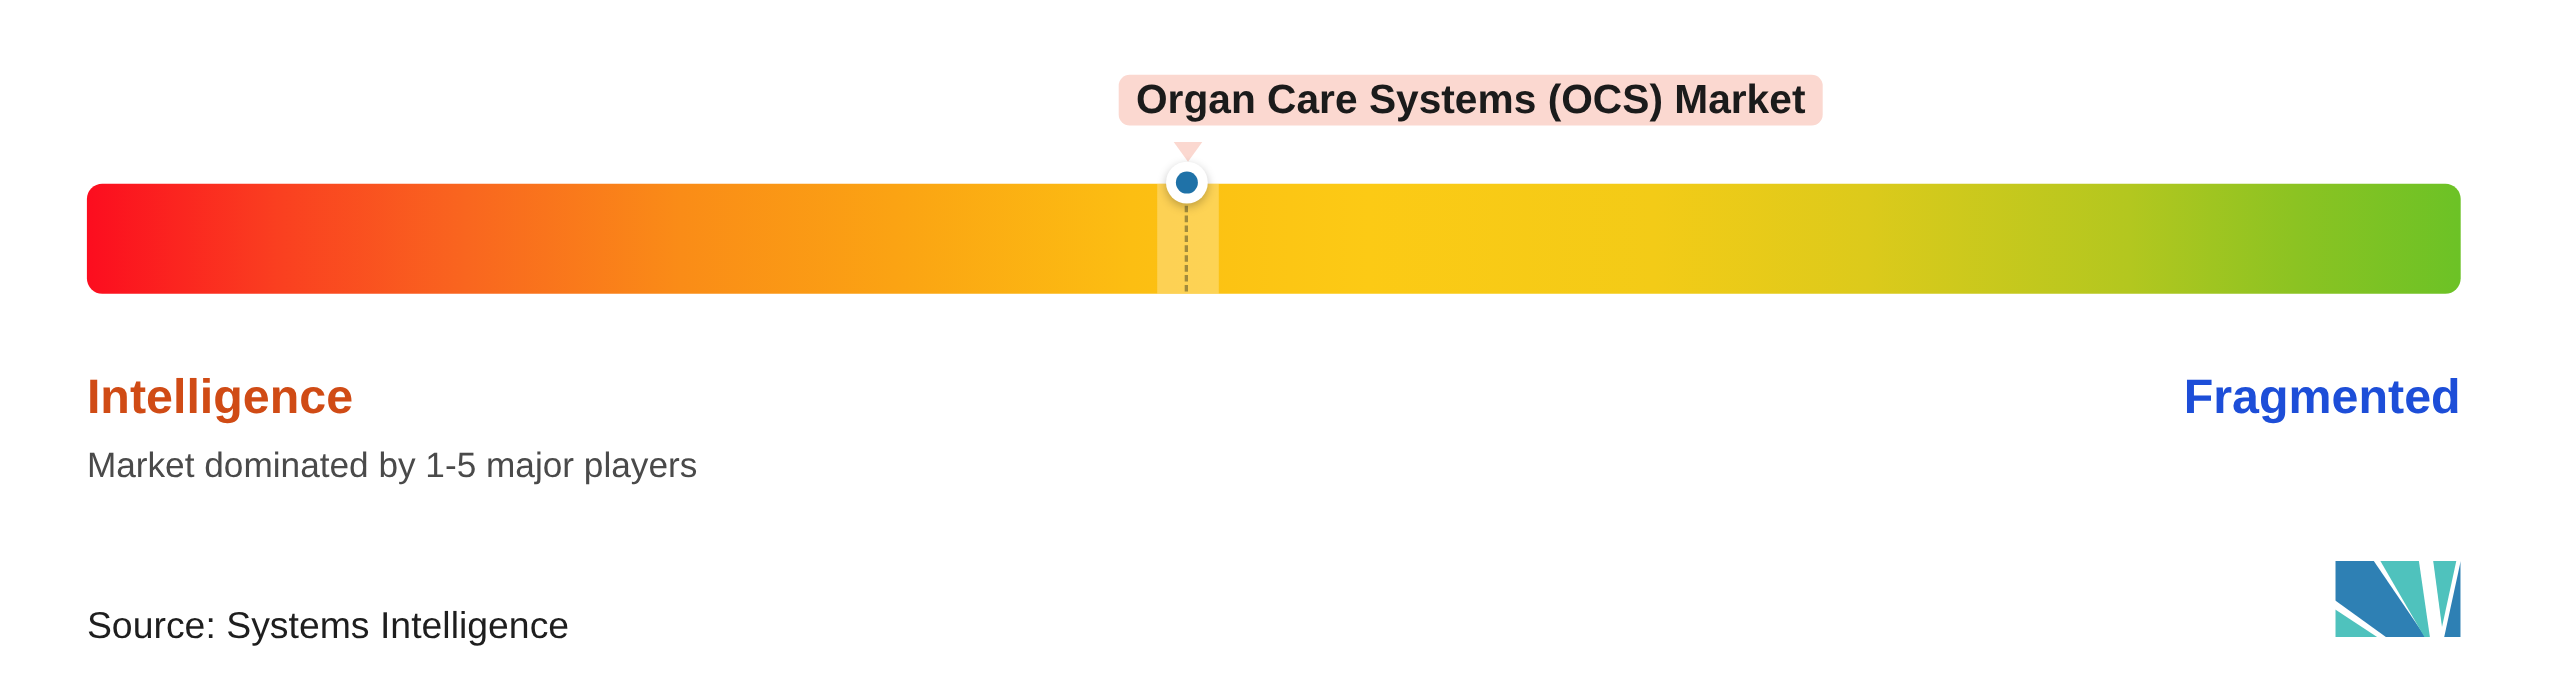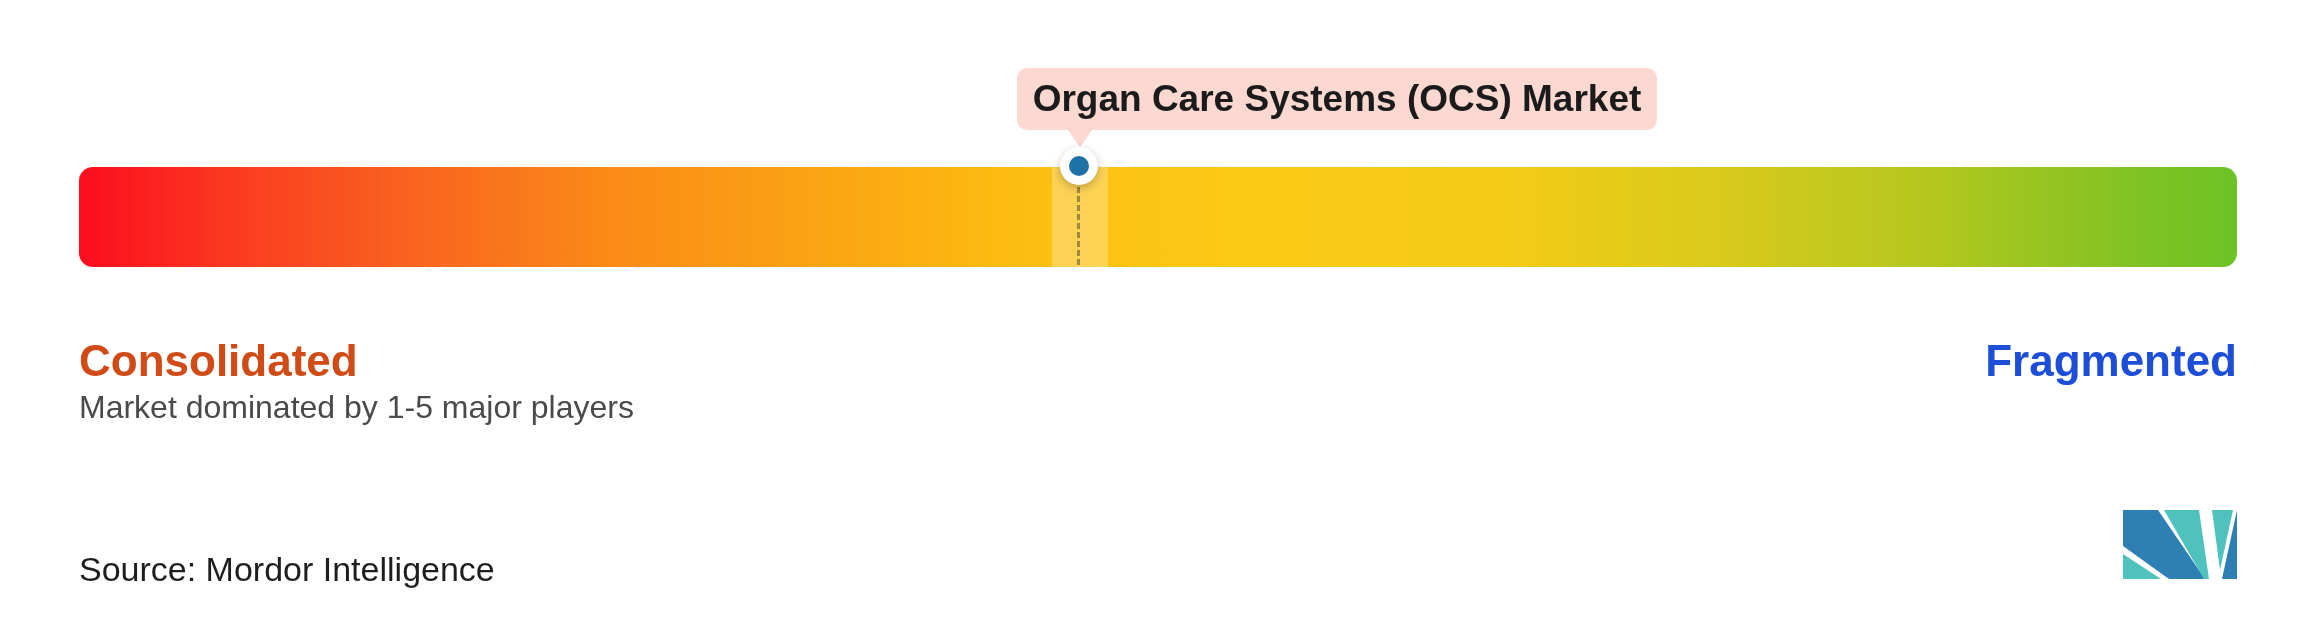--- a/index.html
+++ b/index.html
@@ -13,21 +13,21 @@
     background: #ffffff;
     overflow: hidden;
   }
 
   
   .tooltip {
     position: absolute;
     left: 1017px;
     top: 68px;
     width: 640px;
-    height: 62px;
+    height: 46px;
     background: #fbd8d0;
     border-radius: 10px;
     display: flex;
     align-items: center;
     justify-content: center;
     font-size: 37px;
     font-weight: bold;
     color: #1b1b1b;
     white-space: nowrap;
   }
@@ -104,21 +104,21 @@
     background: #1f72a8;
   }
 
   
   .endpoint { position: absolute; top: 336px; }
   .endpoint.left { left: 79px; text-align: left; }
   .endpoint.right { right: 80px; text-align: right; }
   .endpoint .title { font-size: 44px; font-weight: bold; line-height: 1.15; }
   .endpoint.left .title { color: #d04b15; }
   .endpoint.right .title { color: #1d4ed8; }
-  .endpoint .desc { margin-top: 2px; font-size: 32px; color: #4a4a4a; }
+  .endpoint .desc { margin-top: 18px; font-size: 32px; color: #4a4a4a; }
 
   
   .source {
     position: absolute;
     left: 79px;
     top: 550px;
     font-size: 34px;
     color: #1e1e1e;
   }
   .logo {
@@ -140,29 +140,29 @@
   <div class="gradient-bar">
     <div class="highlight-band"></div>
     <div class="dashed-line"></div>
   </div>
 
   <div class="marker">
     <div class="marker-dot"></div>
   </div>
 
   <div class="endpoint left">
-    <div class="title">Consolidated</div>
+    <div class="title">Intelligence</div>
     <div class="desc">Market dominated by 1-5 major players</div>
   </div>
 
   <div class="endpoint right">
     <div class="title">Fragmented</div>
   </div>
 
-  <div class="source">Source: Mordor Intelligence</div>
+  <div class="source">Source: Systems Intelligence</div>
 
   <svg class="logo" width="114" height="69" viewBox="0 0 114 69" aria-hidden="true">
     <polygon fill="#4fc2bd" points="0,44 0,69 38,69"></polygon>
     <polygon fill="#2e80b4" points="0,0 35,0 82,69 46,69 0,36"></polygon>
     <polygon fill="#4fc2bd" points="41,0 76,0 86,69 81,69"></polygon>
     <polygon fill="#4fc2bd" points="89,0 110,0 97,60"></polygon>
     <polygon fill="#2e80b4" points="114,0 114,69 99,69"></polygon>
   </svg>
 
 </div>

